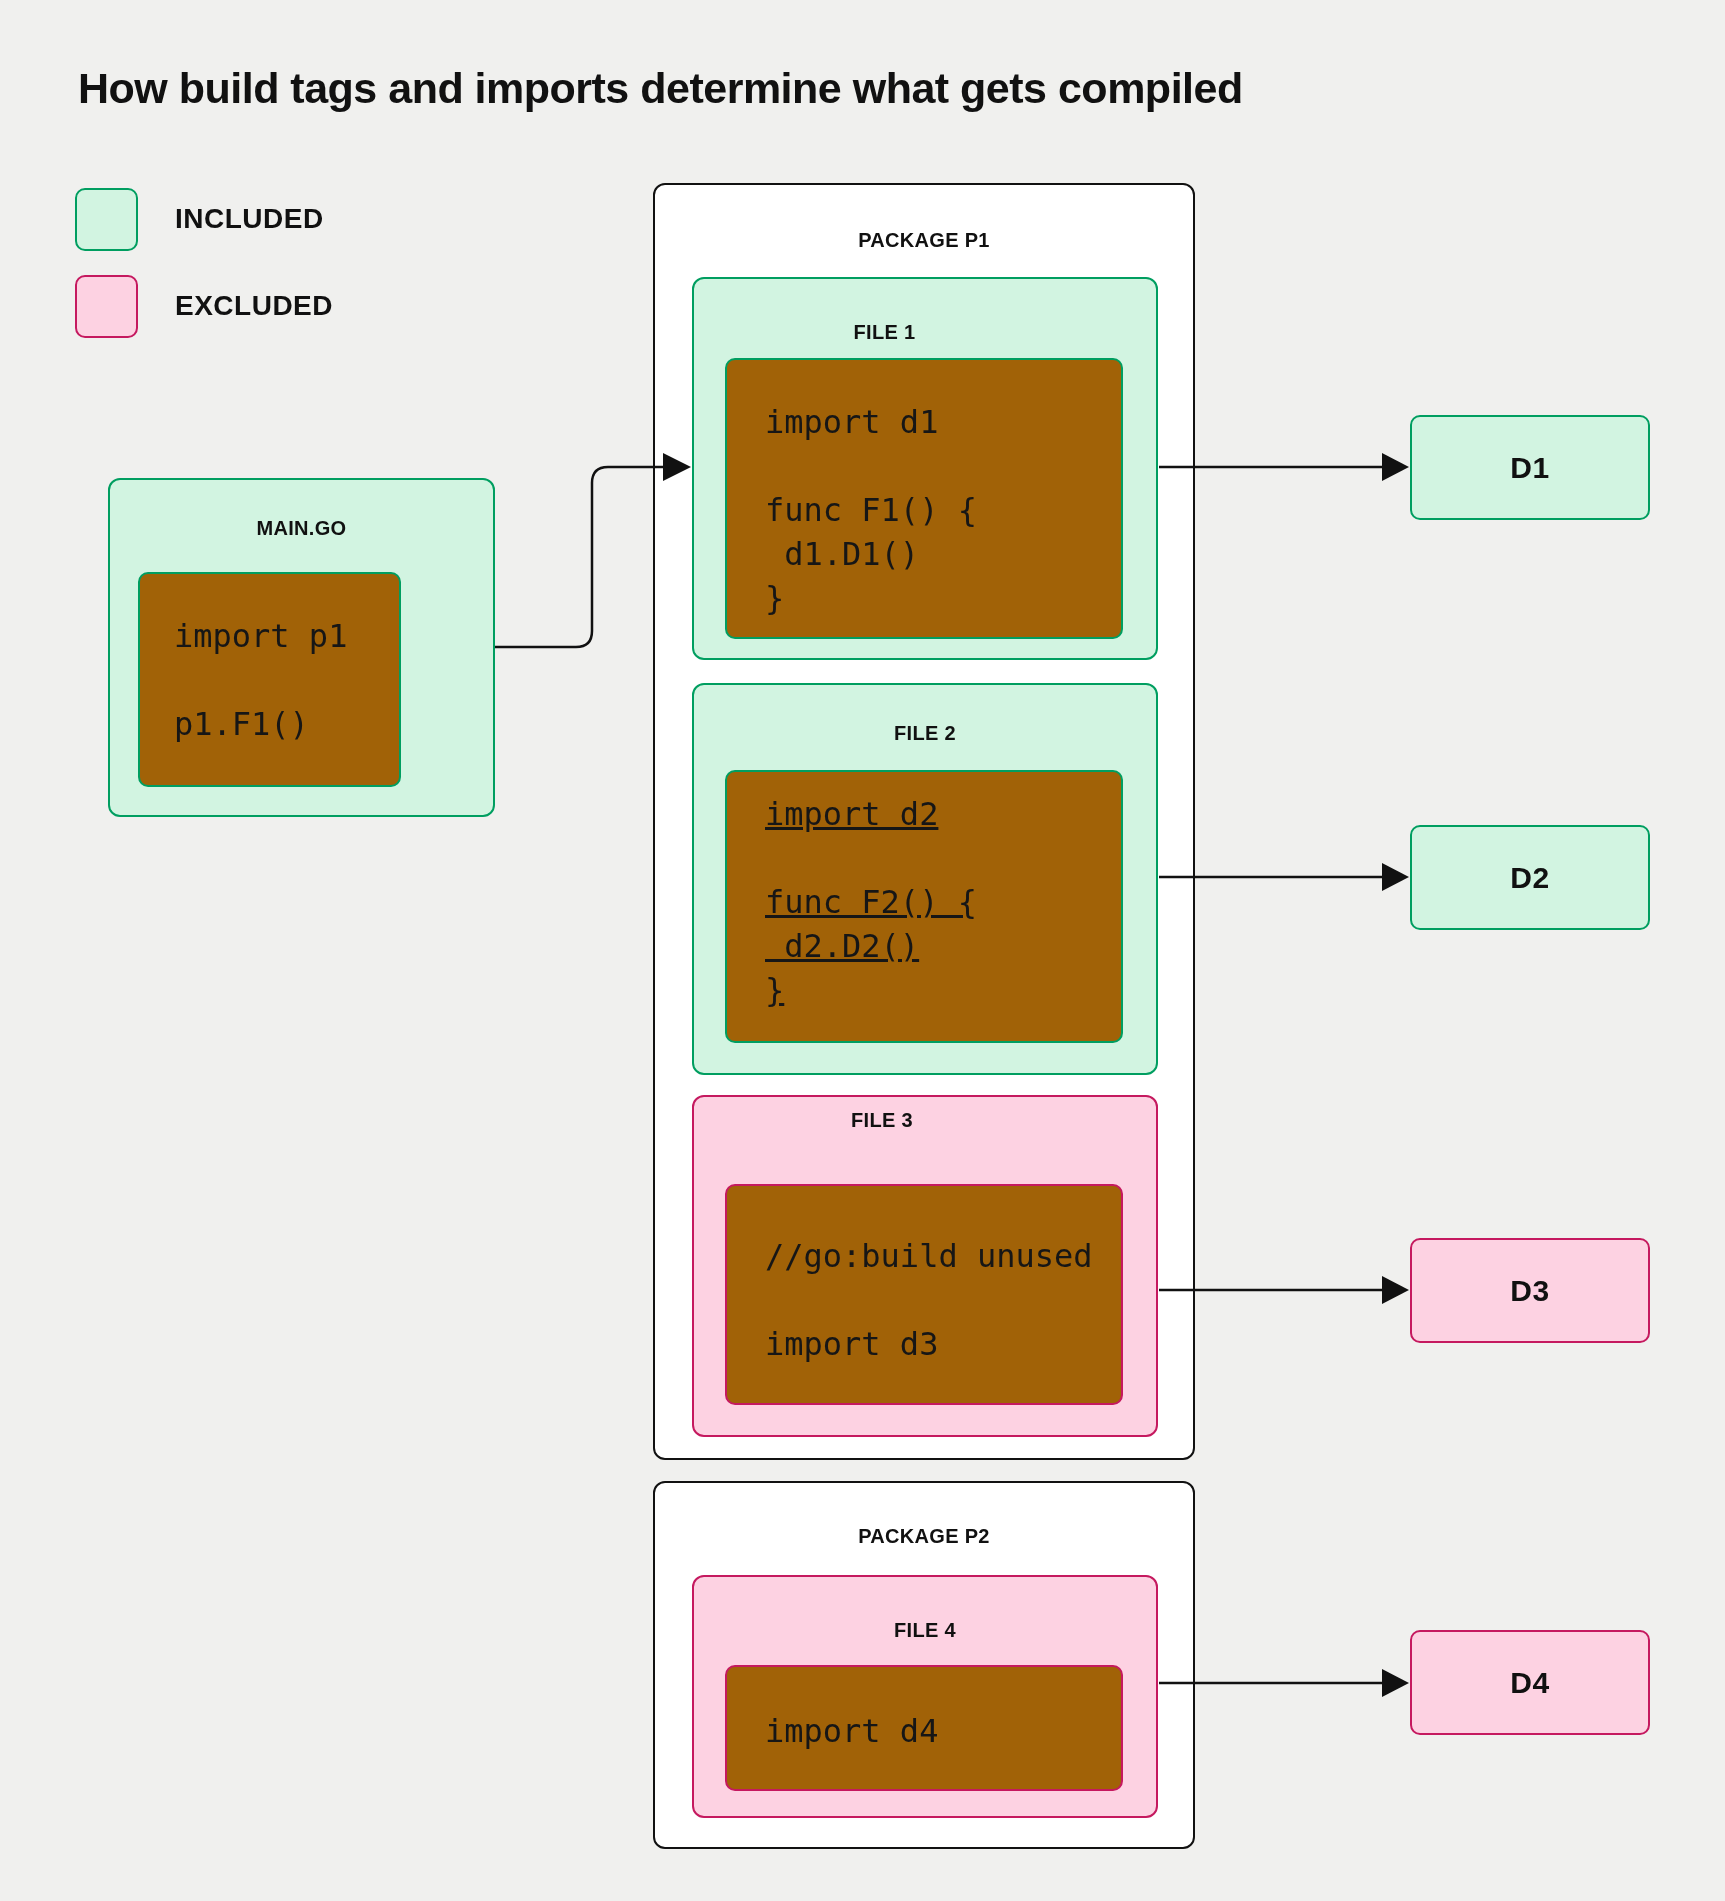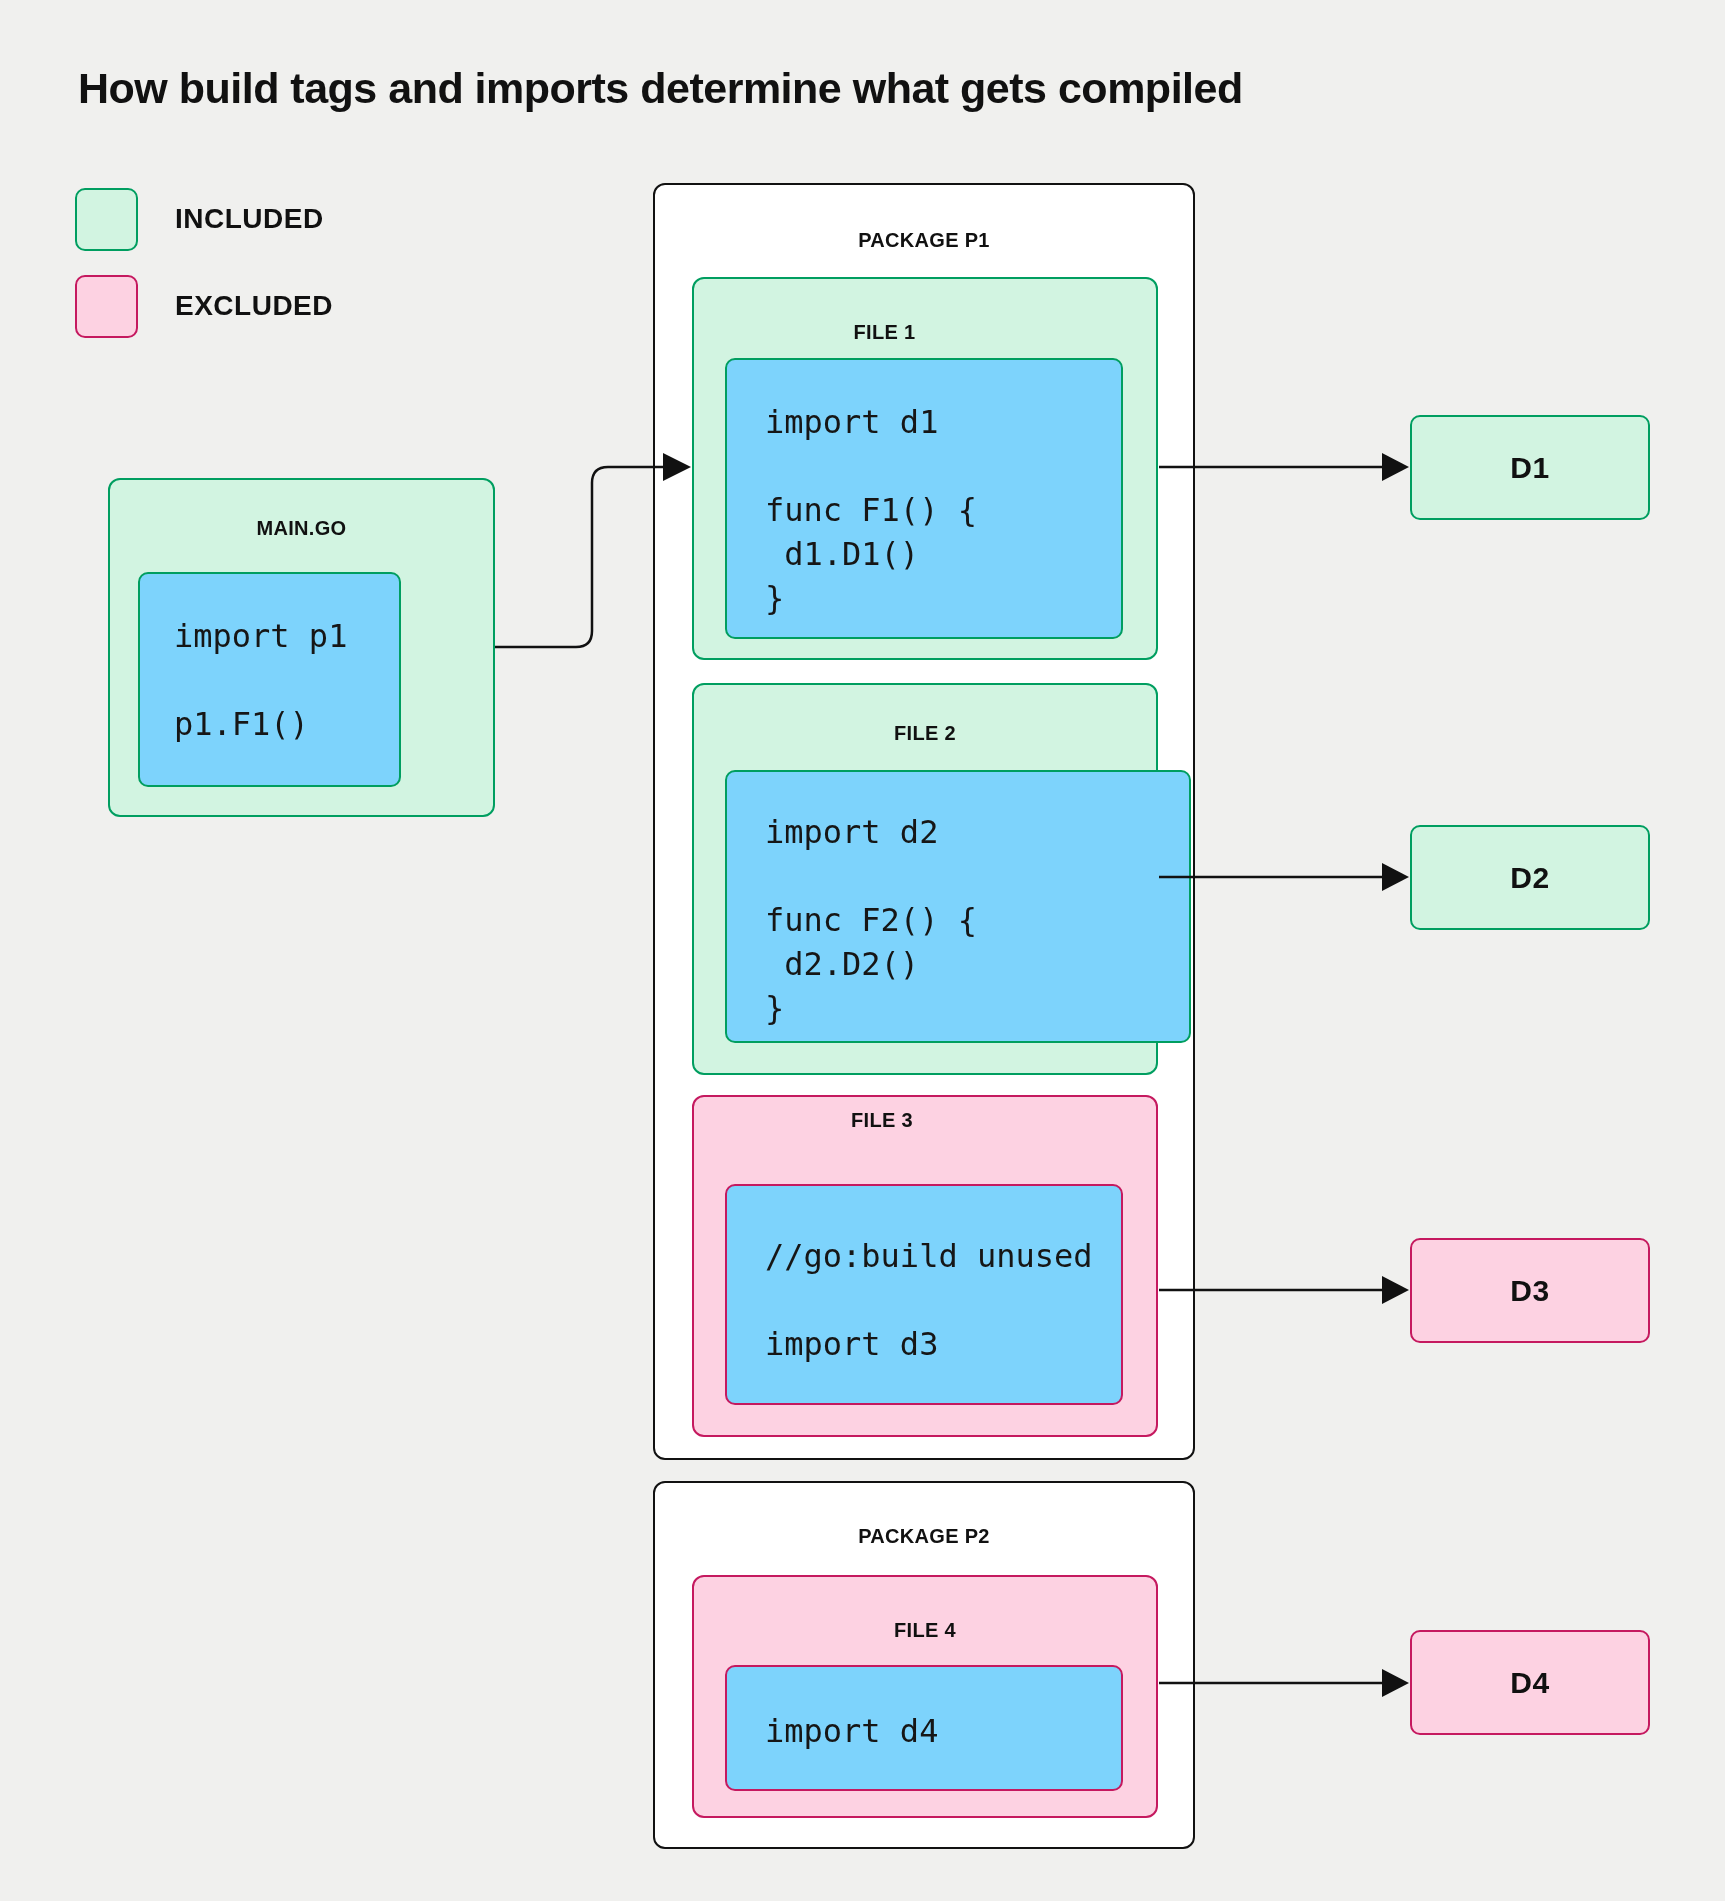--- a/index.html
+++ b/index.html
@@ -22,21 +22,21 @@
   .legend-label{font-size:28px;font-weight:bold;letter-spacing:0.5px;}
   .node{border-radius:12px;border:2.5px solid;}
   .node.green{background:var(--green-fill,#d2f4e1);border-color:var(--green-border,#009e60);}
   .node.pink{background:var(--pink-fill,#fdd2e2);border-color:var(--pink-border,#c5195f);}
   .node.package{background:#ffffff;border-color:#111111;border-width:2.5px;}
   .box-header{
     font-size:20px;font-weight:bold;text-align:center;letter-spacing:0.3px;
     line-height:36px;
   }
   .codebox{
-    background:#7dd3fc;border-radius:10px;border:2px solid;
+    background:#a16207;border-radius:10px;border:2px solid;
     font-family:"DejaVu Sans Mono",monospace;
     font-size:32px;line-height:44px;white-space:pre;
     color:#161616;
   }
   .codebox.green{border-color:var(--green-border,#009e60);}
   .codebox.pink{border-color:var(--pink-border,#c5195f);}
   .dep{
     width:240px;height:105px;border-radius:10px;border:2.5px solid;
     font-size:30px;font-weight:bold;text-align:center;line-height:102px;
     letter-spacing:0.5px;
@@ -69,21 +69,21 @@
 <div class="abs node green" style="left:692px;top:277px;width:466px;height:383px;"></div>
 <div class="abs box-header" style="left:692px;top:314px;width:385px;">FILE 1</div>
 <div class="abs codebox green" style="left:725px;top:358px;width:398px;height:281px;padding:40px 0 0 38px;">import d1
 
 func F1() {
  d1.D1()
 }</div>
 
 <div class="abs node green" style="left:692px;top:683px;width:466px;height:392px;"></div>
 <div class="abs box-header" style="left:692px;top:715px;width:466px;">FILE 2</div>
-<div class="abs codebox green" style="left:725px;top:770px;width:466px;height:273px;padding:38px 0 0 38px;">import d2
+<div class="abs codebox green" style="left:725px;top:770px;width:398px;height:273px;padding:20px 0 0 38px;text-decoration:underline;">import d2
 
 func F2() {
  d2.D2()
 }</div>
 
 <div class="abs node pink" style="left:692px;top:1095px;width:466px;height:342px;"></div>
 <div class="abs box-header" style="left:692px;top:1102px;width:380px;">FILE 3</div>
 <div class="abs codebox pink" style="left:725px;top:1184px;width:398px;height:221px;padding:48px 0 0 38px;">//go:build unused
 
 import d3</div>

